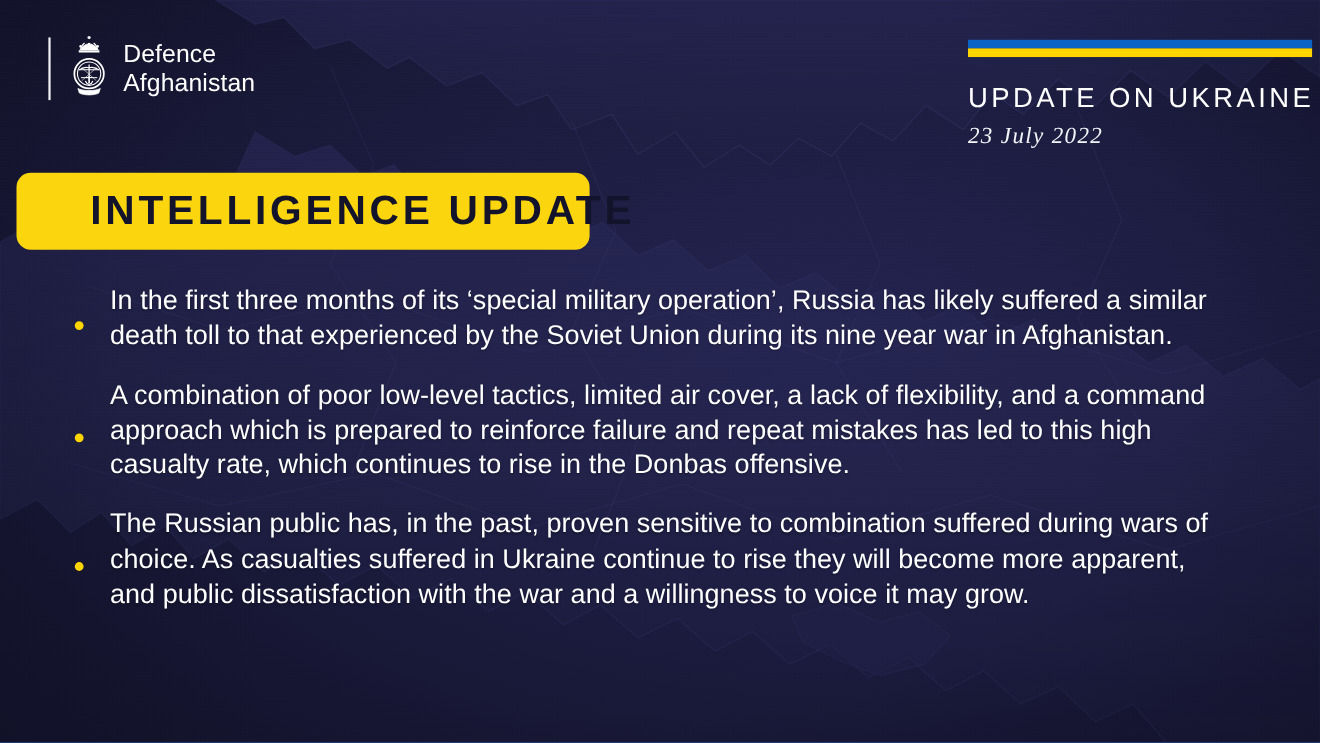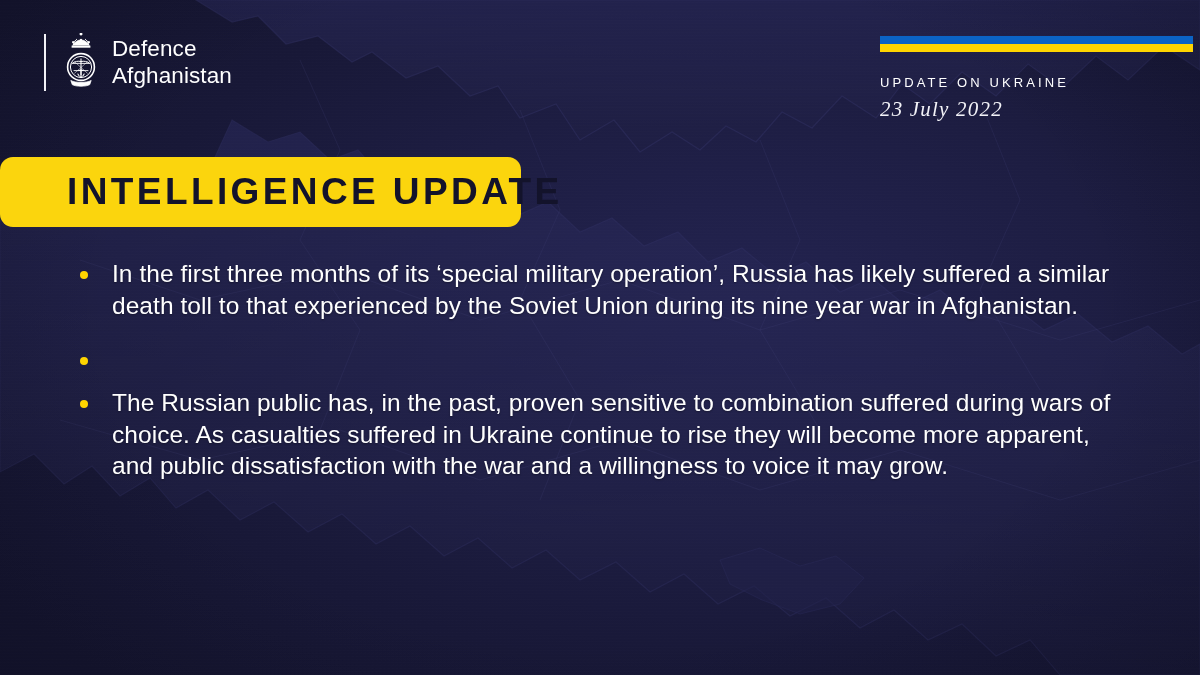--- a/index.html
+++ b/index.html
@@ -79,39 +79,39 @@
     top: 36px;
     width: 315px;
     text-align: left;
   }
   .flag-bar { width: 313px; height: 16px; overflow: hidden; }
   .flag-blue { height: 8px; background: #0b63c5; }
   .flag-yellow { height: 8px; background: #ffd500; }
   .update-title {
     margin-top: 23px;
     color: #ffffff;
-    font-size: 13px;
+    font-size: 25px;
     letter-spacing: 3.1px;
     font-weight: 400;
     white-space: nowrap;
   }
   .update-date {
     margin-top: 7px;
     color: #f3f3f8;
     font-family: "Liberation Serif", serif;
     font-style: italic;
     font-size: 21px;
     letter-spacing: 1.2px;
     white-space: nowrap;
   }
 
   
   .banner {
     position: absolute;
-    left: 0;
+    left: 15px;
     top: 157px;
     width: 521px;
     height: 70px;
     background: #fbd50d;
     display: flex;
     align-items: center;
     border-radius: 13px;
   }
   .banner-text {
     margin-left: 67px;
@@ -124,23 +124,22 @@
 
   
   .bullets {
     position: absolute;
     left: 0;
     top: 258px;
     width: 1200px;
   }
   .bullet-row {
     display: flex;
-    align-items: flex-start;
+    align-items: center;
     margin-bottom: 22px;
-    padding-left: 12px;
   }
   .bullet-dot-cell {
     width: 100px;
     flex: none;
     display: flex;
     justify-content: flex-end;
     padding-right: 24px;
     box-sizing: border-box;
     padding-top: 13px;
   }
@@ -265,20 +264,21 @@
       <div class="bullet-dot-cell">
         <div class="bullet-dot"></div>
       </div>
       <div class="bullet-text">In the first three months of its ‘special military operation’, Russia has likely suffered a similar death toll to that experienced by the Soviet Union during its nine year war in Afghanistan.</div>
     </div>
 
     <div class="bullet-row">
       <div class="bullet-dot-cell">
         <div class="bullet-dot"></div>
       </div>
+      <div class="bullet-text">A combination of poor low-level tactics, limited air cover, a lack of flexibility, and a command approach which is prepared to reinforce failure and repeat mistakes has led to this high casualty rate, which continues to rise in the Donbas offensive.</div>
     </div>
 
     <div class="bullet-row">
       <div class="bullet-dot-cell">
         <div class="bullet-dot"></div>
       </div>
       <div class="bullet-text">The Russian public has, in the past, proven sensitive to combination suffered during wars of choice. As casualties suffered in Ukraine continue to rise they will become more apparent, and public dissatisfaction with the war and a willingness to voice it may grow.</div>
     </div>
 
   </div>

